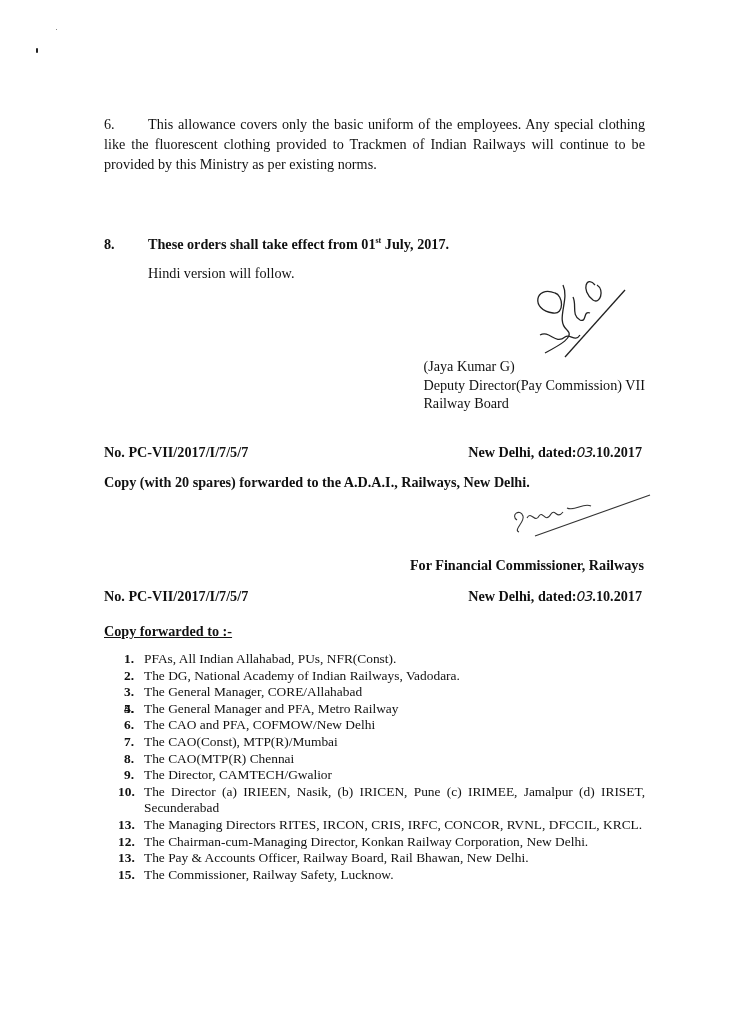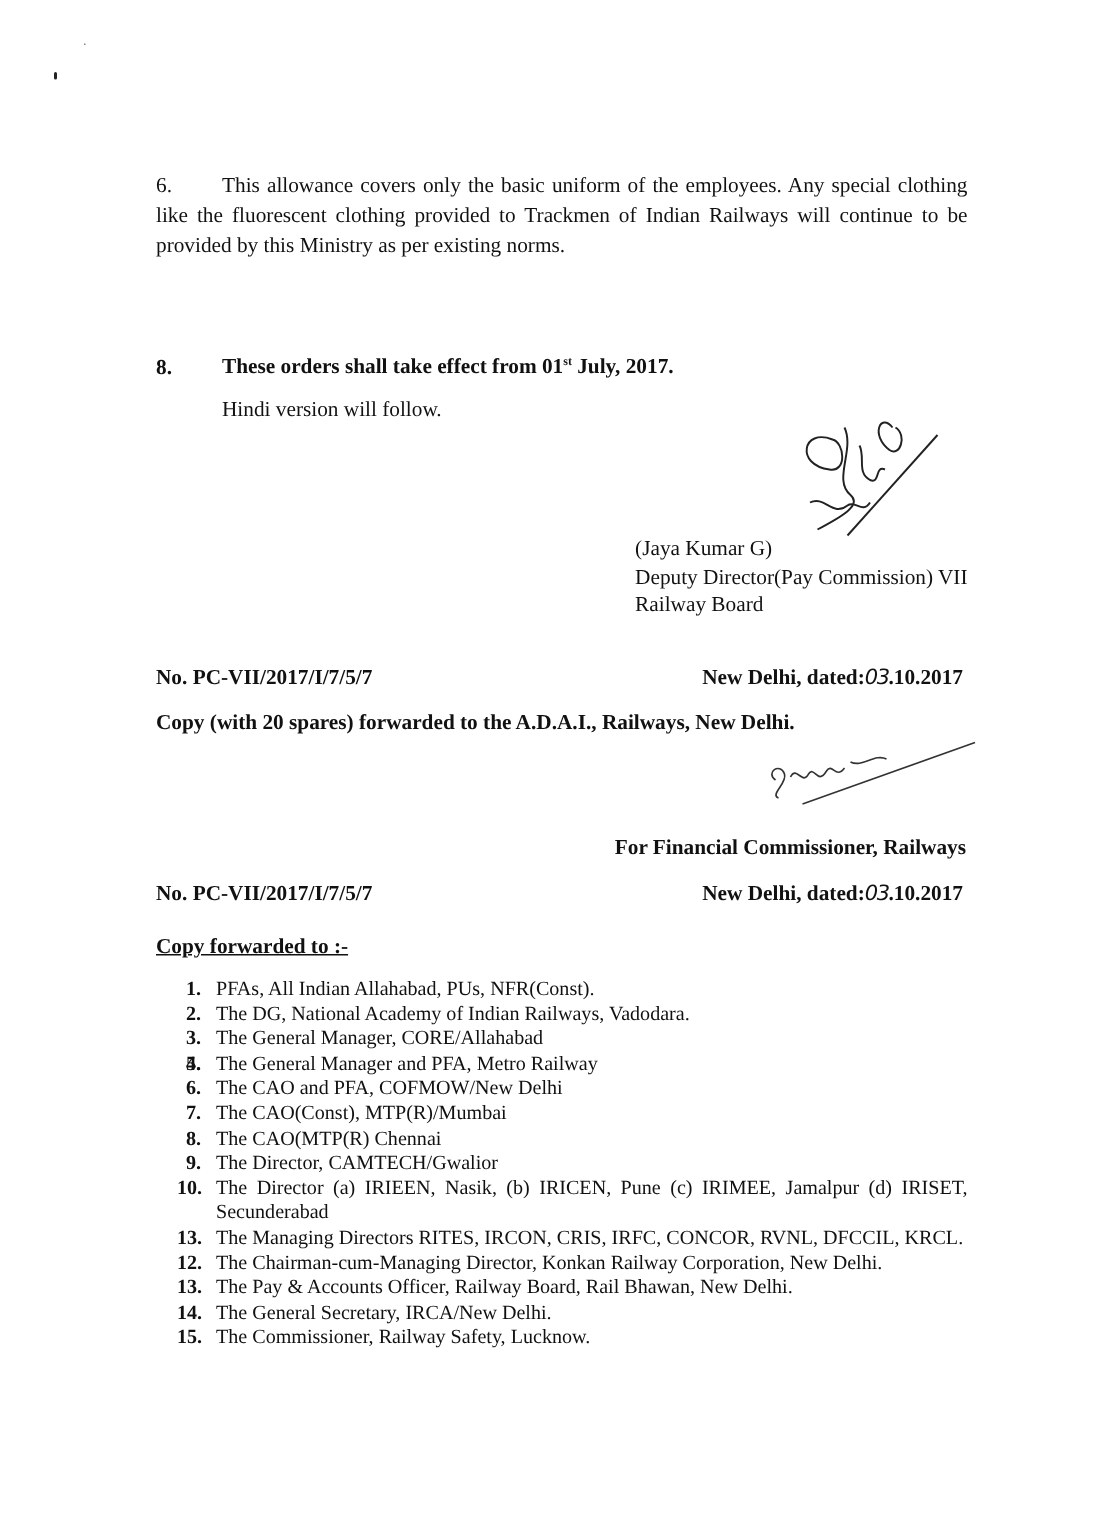--- a/index.html
+++ b/index.html
@@ -83,16 +83,15 @@
     <li><span class="idx">4.</span></li>
     <li><span class="idx">5.</span><span>The General Manager and PFA, Metro Railway</span></li>
     <li><span class="idx">6.</span><span>The CAO and PFA, COFMOW/New Delhi</span></li>
     <li><span class="idx">7.</span><span>The CAO(Const), MTP(R)/Mumbai</span></li>
     <li><span class="idx">8.</span><span>The CAO(MTP(R) Chennai</span></li>
     <li><span class="idx">9.</span><span>The Director, CAMTECH/Gwalior</span></li>
     <li class="two-digit"><span class="idx">10.</span><span>The Director (a) IRIEEN, Nasik, (b) IRICEN, Pune (c) IRIMEE, Jamalpur (d) IRISET, Secunderabad</span></li>
     <li class="two-digit"><span class="idx">13.</span><span>The Managing Directors RITES, IRCON, CRIS, IRFC, CONCOR, RVNL, DFCCIL, KRCL.</span></li>
     <li class="two-digit"><span class="idx">12.</span><span>The Chairman-cum-Managing Director, Konkan Railway Corporation, New Delhi.</span></li>
     <li class="two-digit"><span class="idx">13.</span><span>The Pay &amp; Accounts Officer, Railway Board, Rail Bhawan, New Delhi.</span></li>
-    <li class="two-digit"><span class="idx">14.</span><span>The General Secretary, IRCA/New Delhi.</span></li>
     <li class="two-digit"><span class="idx">15.</span><span>The Commissioner, Railway Safety, Lucknow.</span></li>
   </ol>
 </div>
 
 </body></html>

